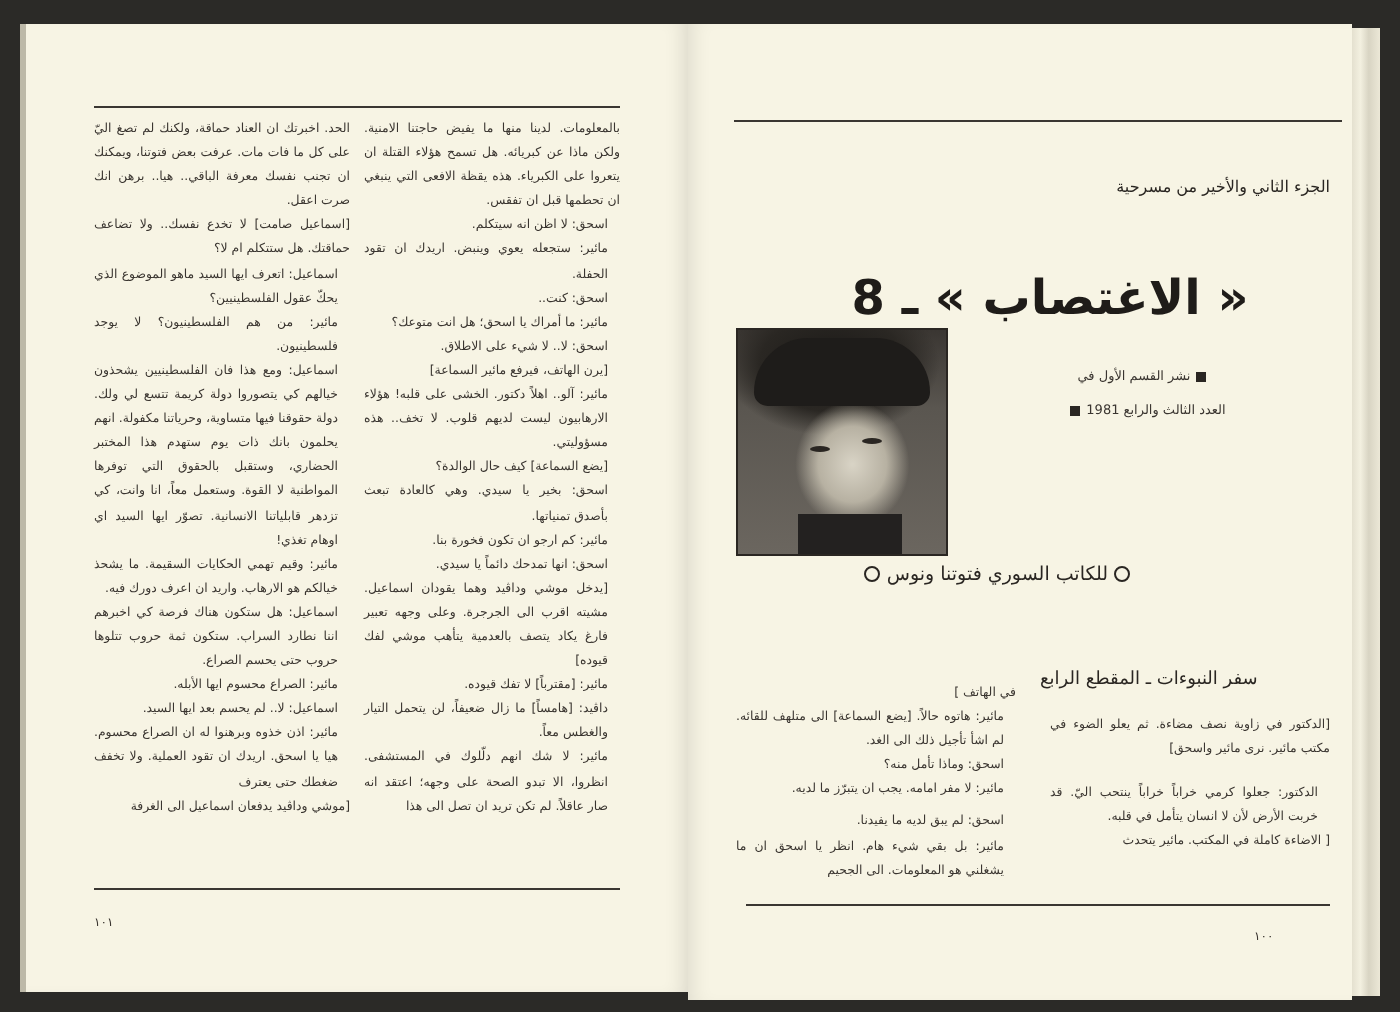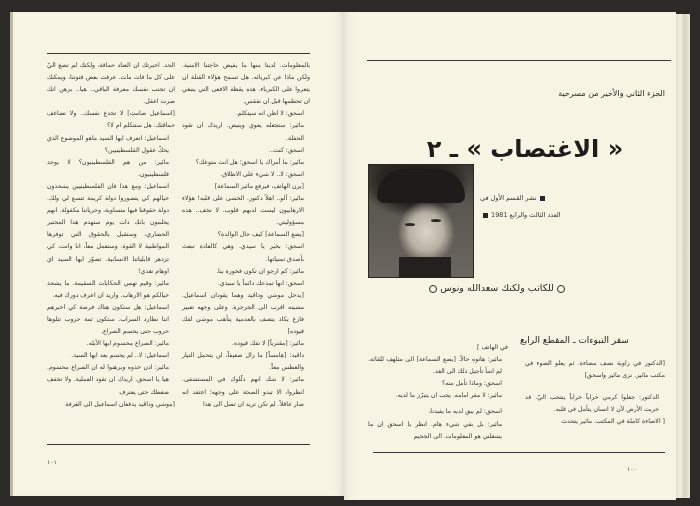--- a/index.html
+++ b/index.html
@@ -60,22 +60,22 @@
         radial-gradient(ellipse 60px 40px at 45% 15%, #1b1917 0%, #2a2723 60%, transparent 90%),
         linear-gradient(180deg,#3a3632 0%,#5a5650 35%,#6b665f 100%);
       border:1px solid #2a2622;
     }
     .photo .eye { position:absolute; width:10px; height:3px; background:#2a2622; border-radius:50%; }
     .photo .hair { position:absolute; left:8px; top:4px; width:88px; height:34px; background:#1e1c1a; border-radius:40px 40px 10px 10px; }
     .photo .neck { position:absolute; left:30px; top:92px; width:52px; height:20px; background:#232120; }
 
     .pubnote {
       position:absolute; left:480px; top:180px; width:185px;
-      direction:rtl; text-align:left;
-      font-family:"DejaVu Sans", sans-serif; font-size:6.5px; line-height:17px; color:#3a3530;margin-top:10px;
+      direction:rtl; text-align:center;
+      font-family:"DejaVu Sans", sans-serif; font-size:6.5px; line-height:17px; color:#3a3530;
     }
     .sq { display:inline-block; width:5px; height:5px; background:#2a2622; vertical-align:middle; margin:0 3px; }
 
     .byline {
       position:absolute; left:368px; top:282px; width:200px;
       direction:rtl; text-align:right;
       font-family:"DejaVu Sans", sans-serif; font-size:9.5px; color:#2a2622;
     }
     .circ { display:inline-block; width:6px; height:6px; border:1px solid #2a2622; border-radius:50%; vertical-align:middle; margin:0 3px; }
 
@@ -128,36 +128,36 @@
   <p>[موشي وداڤيد يدفعان اسماعيل الى الغرفة</p>
 </div>
 
 <div class="rule" style="left:47px; top:444px; width:263px;"></div>
 <div class="folio" style="left:47px; top:458px;">١٠١</div>
 
 <div class="rule" style="left:367px; top:60px; width:304px;"></div>
 
 <div class="kicker">الجزء الثاني والأخير من مسرحية</div>
 
-<div class="title">« الاغتصاب » ـ ٢</div>
+<div class="title">« الاغتصاب » ـ 8</div>
 
 <div class="photo">
   <div class="hair"></div>
   <div class="eye" style="left:36px; top:58px;"></div>
   <div class="eye" style="left:62px; top:54px;"></div>
   <div class="neck"></div>
 </div>
 
 <div class="pubnote">
   <div><span class="sq"></span><span>نشر القسم الأول في</span></div>
   <div><span>العدد الثالث والرابع 1981</span><span class="sq"></span></div>
 </div>
 
 <div class="byline">
-  <span class="circ"></span><span>للكاتب ولكنك سعدالله ونوس</span><span class="circ"></span>
+  <span class="circ"></span><span>للكاتب السوري فتوتنا ونوس</span><span class="circ"></span>
 </div>
 
 <div class="section-head">سفر النبوءات ـ المقطع الرابع</div>
 
 <div class="col" style="left:525px; top:357px; width:140px;">
   <p style="margin-bottom:10px;">[الدكتور في زاوية نصف مضاءة. ثم يعلو الضوء في مكتب مائير. نرى مائير واسحق]</p>
   <p class="indent">الدكتور: جعلوا كرمي خراباً خراباً ينتحب اليّ. قد خربت الأرض لأن لا انسان يتأمل في قلبه.</p>
   <p>[ الاضاءة كاملة في المكتب. مائير يتحدث</p>
 </div>
 

